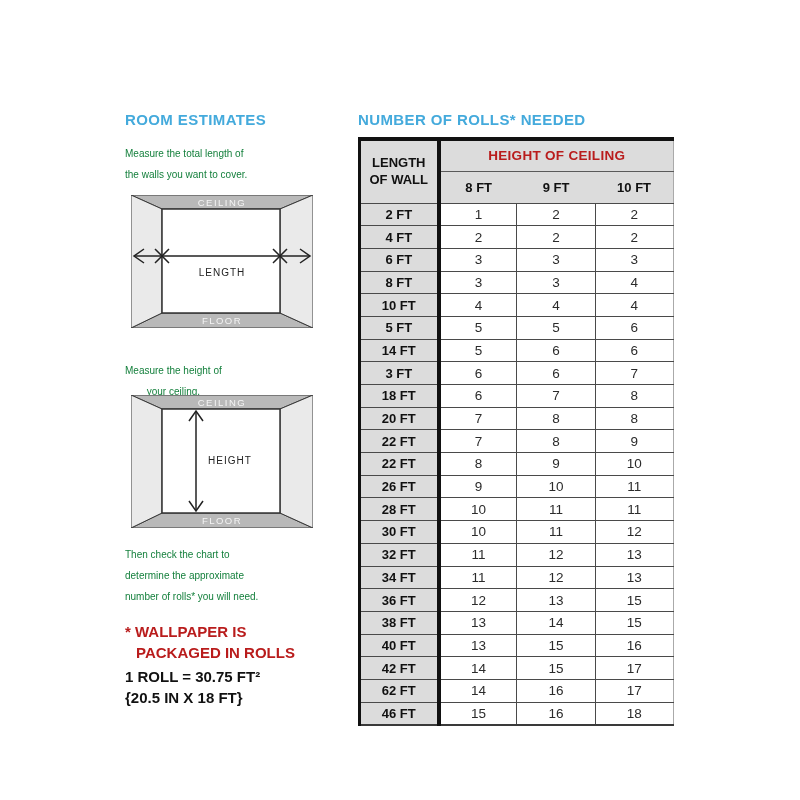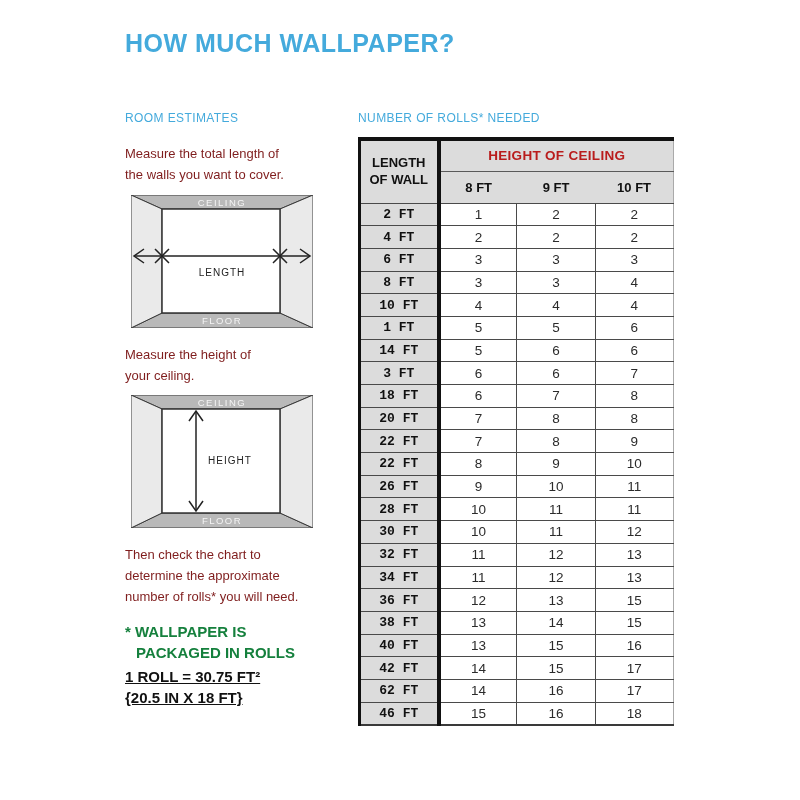--- a/index.html
+++ b/index.html
@@ -14,63 +14,62 @@
   }
   .page-title {
     position: absolute;
     left: 125px; top: 29px;
     font-size: 25px;
     font-weight: bold;
     color: #44aadc;
     letter-spacing: 0.5px;
   }
   .col-heading {
-    font-size: 12px;
-    font-weight: normal;
+    font-size: 15px;
+    font-weight: bold;
     color: #44aadc;
     letter-spacing: 0.4px;
   }
   .left-heading { position: absolute; left: 125px; top: 111px; }
   .table-heading {
     position: absolute;
     left: 358px; top: 111px;
     width: 316px;
     text-align: left;
   }
   .instruction {
     position: absolute;
     left: 125px;
-    font-size: 13px;
-    color: #7f1d1d;
+    font-size: 10px;
+    color: #15803d;
     line-height: 21px;
     white-space: pre-line;
   }
   .instr-1 { top: 143px; }
-  .instr-2 { top: 344px; }
+  .instr-2 { top: 360px; text-align: center; }
   .instr-3 { top: 544px; }
   .diagram { position: absolute; left: 131px; width: 182px; height: 128px; }
   .diagram-1 { top: 195px; }
   .diagram-2 { top: 395px; }
   .footnote {
     position: absolute;
     left: 125px; top: 621px;
     font-size: 15px;
     font-weight: bold;
-    color: #15803d;
+    color: #b91c1c;
     line-height: 21px;
   }
   .footnote .indent { padding-left: 11px; }
   .roll-info {
     position: absolute;
     left: 125px; top: 666px;
     font-size: 15px;
     font-weight: bold;
     color: #111111;
     line-height: 21px;
-    text-decoration: underline;
   }
   
   .rolls-table {
     position: absolute;
     left: 358px; top: 137px;
     width: 316px;
     border-collapse: collapse;
     table-layout: fixed;
     border-top: 4px solid #111111;
     border-left: 3px solid #111111;
@@ -111,41 +110,39 @@
     border-bottom: 1.5px solid #4a4a4a;
   }
   .label-cell {
     background: #dcdcdc;
     font-size: 13px;
     font-weight: bold;
     color: #111111;
     border-right: 4px solid #111111;
     border-bottom: 1.5px solid #4a4a4a;
     height: 22.7px;
-    font-family: Liberation Mono, monospace;
   }
   .value-cell {
     background: #ffffff;
     font-size: 13.5px;
     color: #2b2b2b;
     border-left: 1px solid #4a4a4a;
     border-bottom: 1.5px solid #4a4a4a;
     height: 22.7px;
   }
   
   svg text { font-family: "Liberation Sans", sans-serif; }
   .surface-label { font-size: 9.5px; fill: #f4f4f4; letter-spacing: 1.5px; }
   .dim-label { font-size: 10px; fill: #222222; letter-spacing: 1px; }
 </style>
 </head>
 <body>
 
 <div class="page">
 
-  <h1 class="page-title">HOW MUCH WALLPAPER?</h1>
 
   <div class="col-heading left-heading">ROOM ESTIMATES</div>
 
   <p class="instruction instr-1">Measure the total length of
 the walls you want to cover.</p>
 
   <div class="diagram diagram-1">
     <svg width="182" height="133" viewBox="0 0 182 133">
       <polygon points="0,0 182,0 149,14 31,14" fill="#b9b9b9" stroke="#3a3a3a" stroke-width="1"></polygon>
       <polygon points="0,133 182,133 149,118 31,118" fill="#b9b9b9" stroke="#3a3a3a" stroke-width="1"></polygon>
@@ -247,21 +244,21 @@
     </tr>
 
     <tr>
       <td class="label-cell">10 FT</td>
       <td class="value-cell">4</td>
       <td class="value-cell">4</td>
       <td class="value-cell">4</td>
     </tr>
 
     <tr>
-      <td class="label-cell">1 FT</td>
+      <td class="label-cell">5 FT</td>
       <td class="value-cell">5</td>
       <td class="value-cell">5</td>
       <td class="value-cell">6</td>
     </tr>
 
     <tr>
       <td class="label-cell">14 FT</td>
       <td class="value-cell">5</td>
       <td class="value-cell">6</td>
       <td class="value-cell">6</td>

